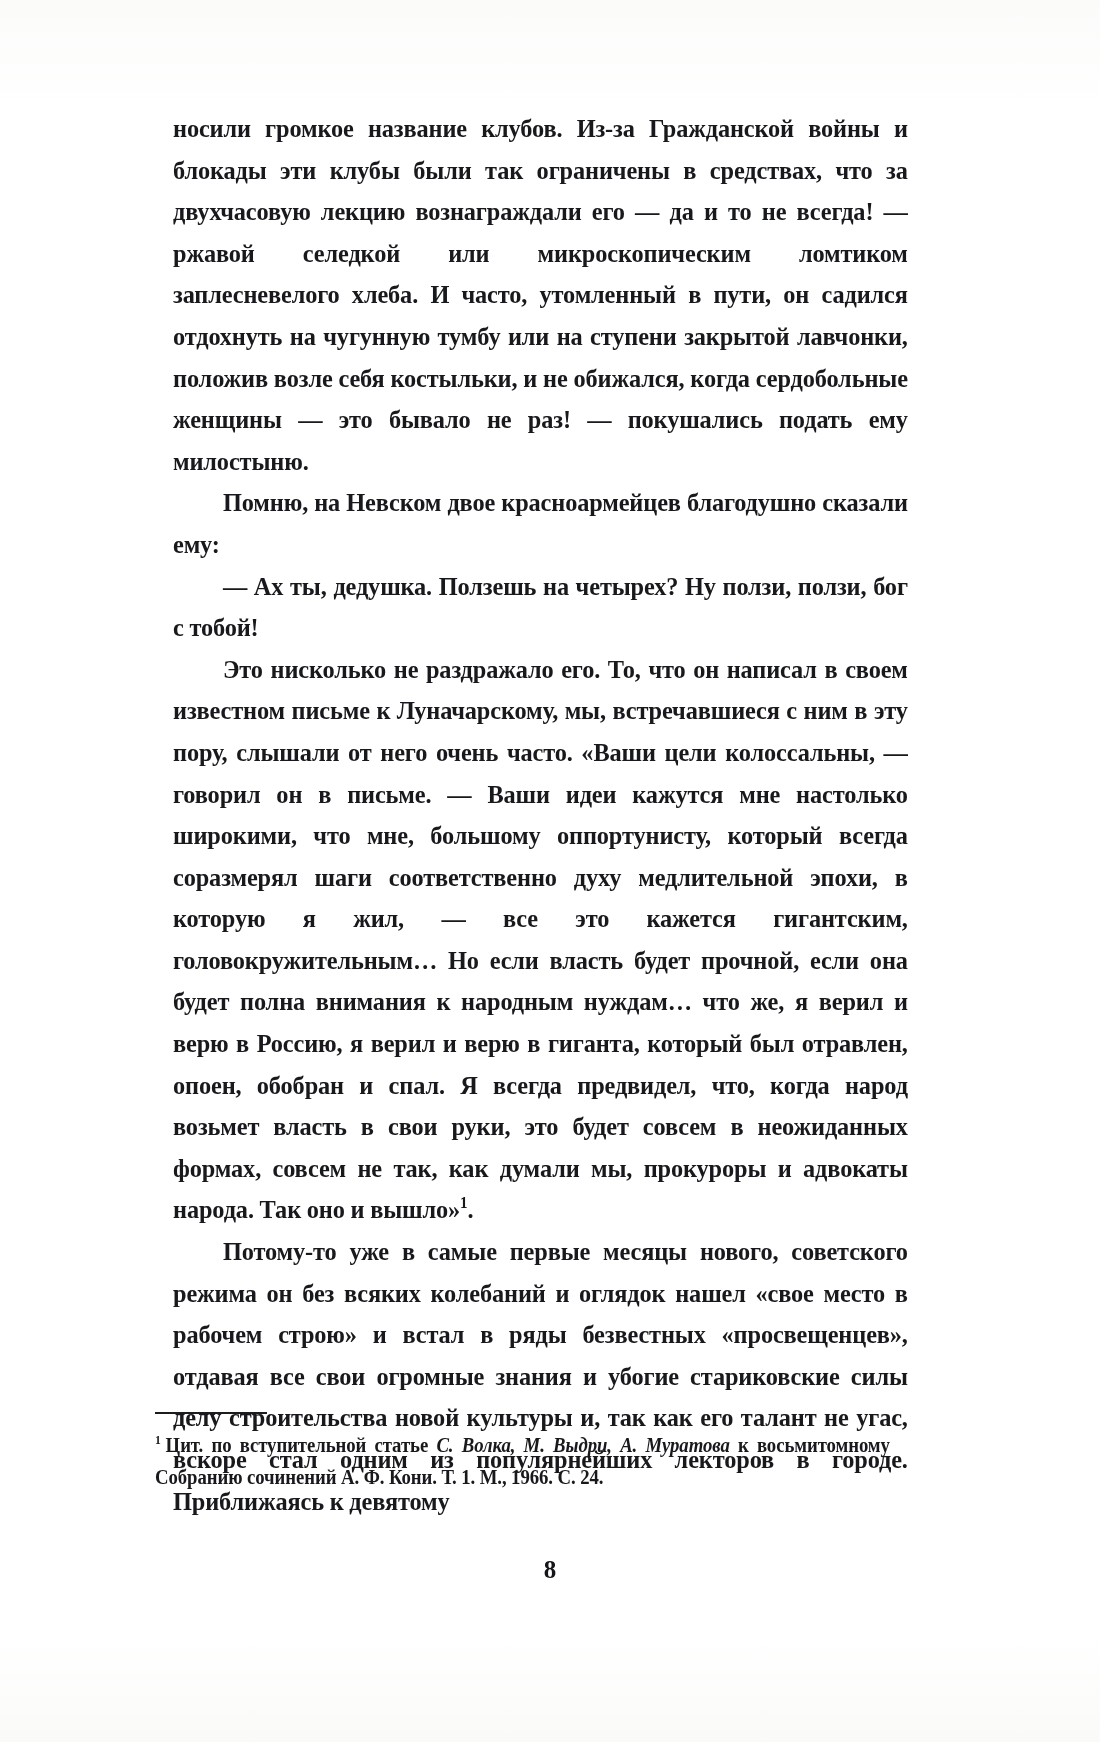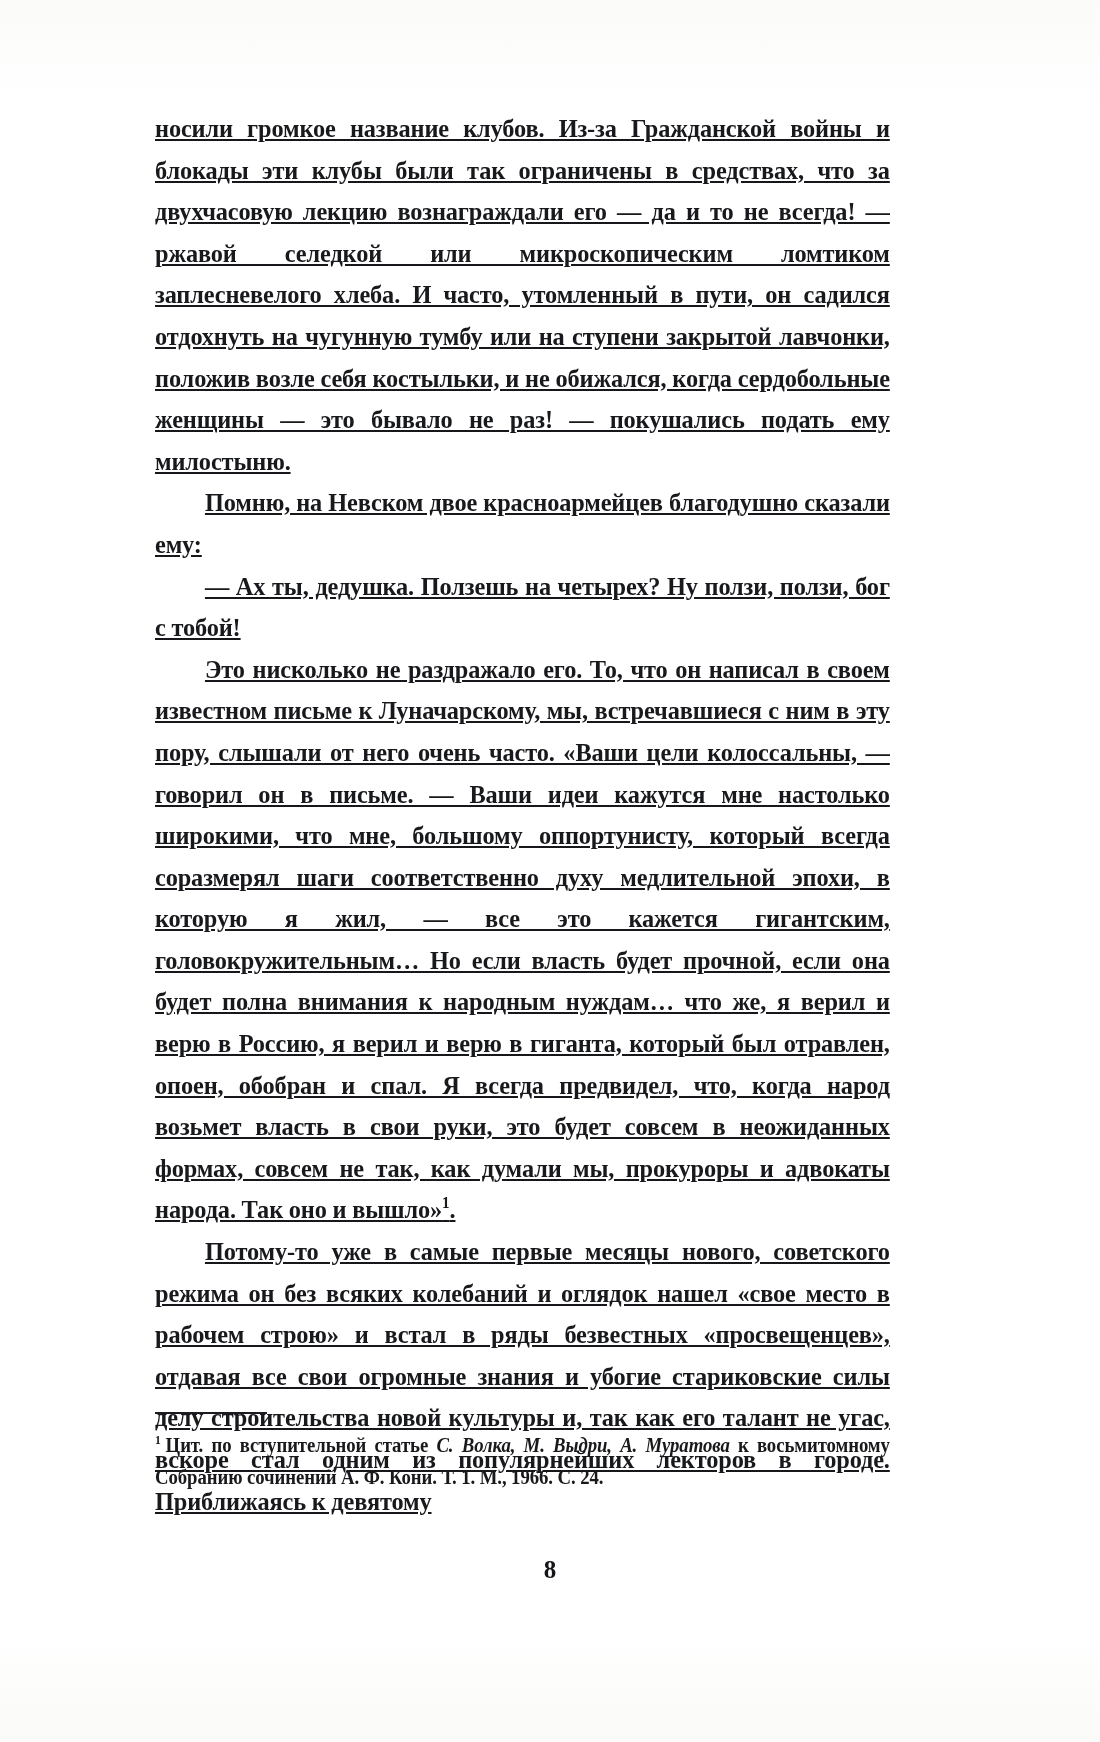--- a/index.html
+++ b/index.html
@@ -21,24 +21,23 @@
     position: absolute;
     inset: 0;
     background: #fdfdfc;
     background-image:
       linear-gradient(180deg, #fbfbfa 0%, #ffffff 6%, #ffffff 94%, #fafaf8 100%);
   }
 
   
   .text-column {
     position: absolute;
-    left: 155px;
+    left: 173px;
     top: 108px;
     width: 735px;
-    text-decoration: underline;
   }
 
   p.body-par {
     margin: 0;
     text-align: justify;
     text-justify: inter-word;
     font-size: 26.2px;
     line-height: 41.6px;
     letter-spacing: -0.15px;
     word-spacing: -0.2px;

